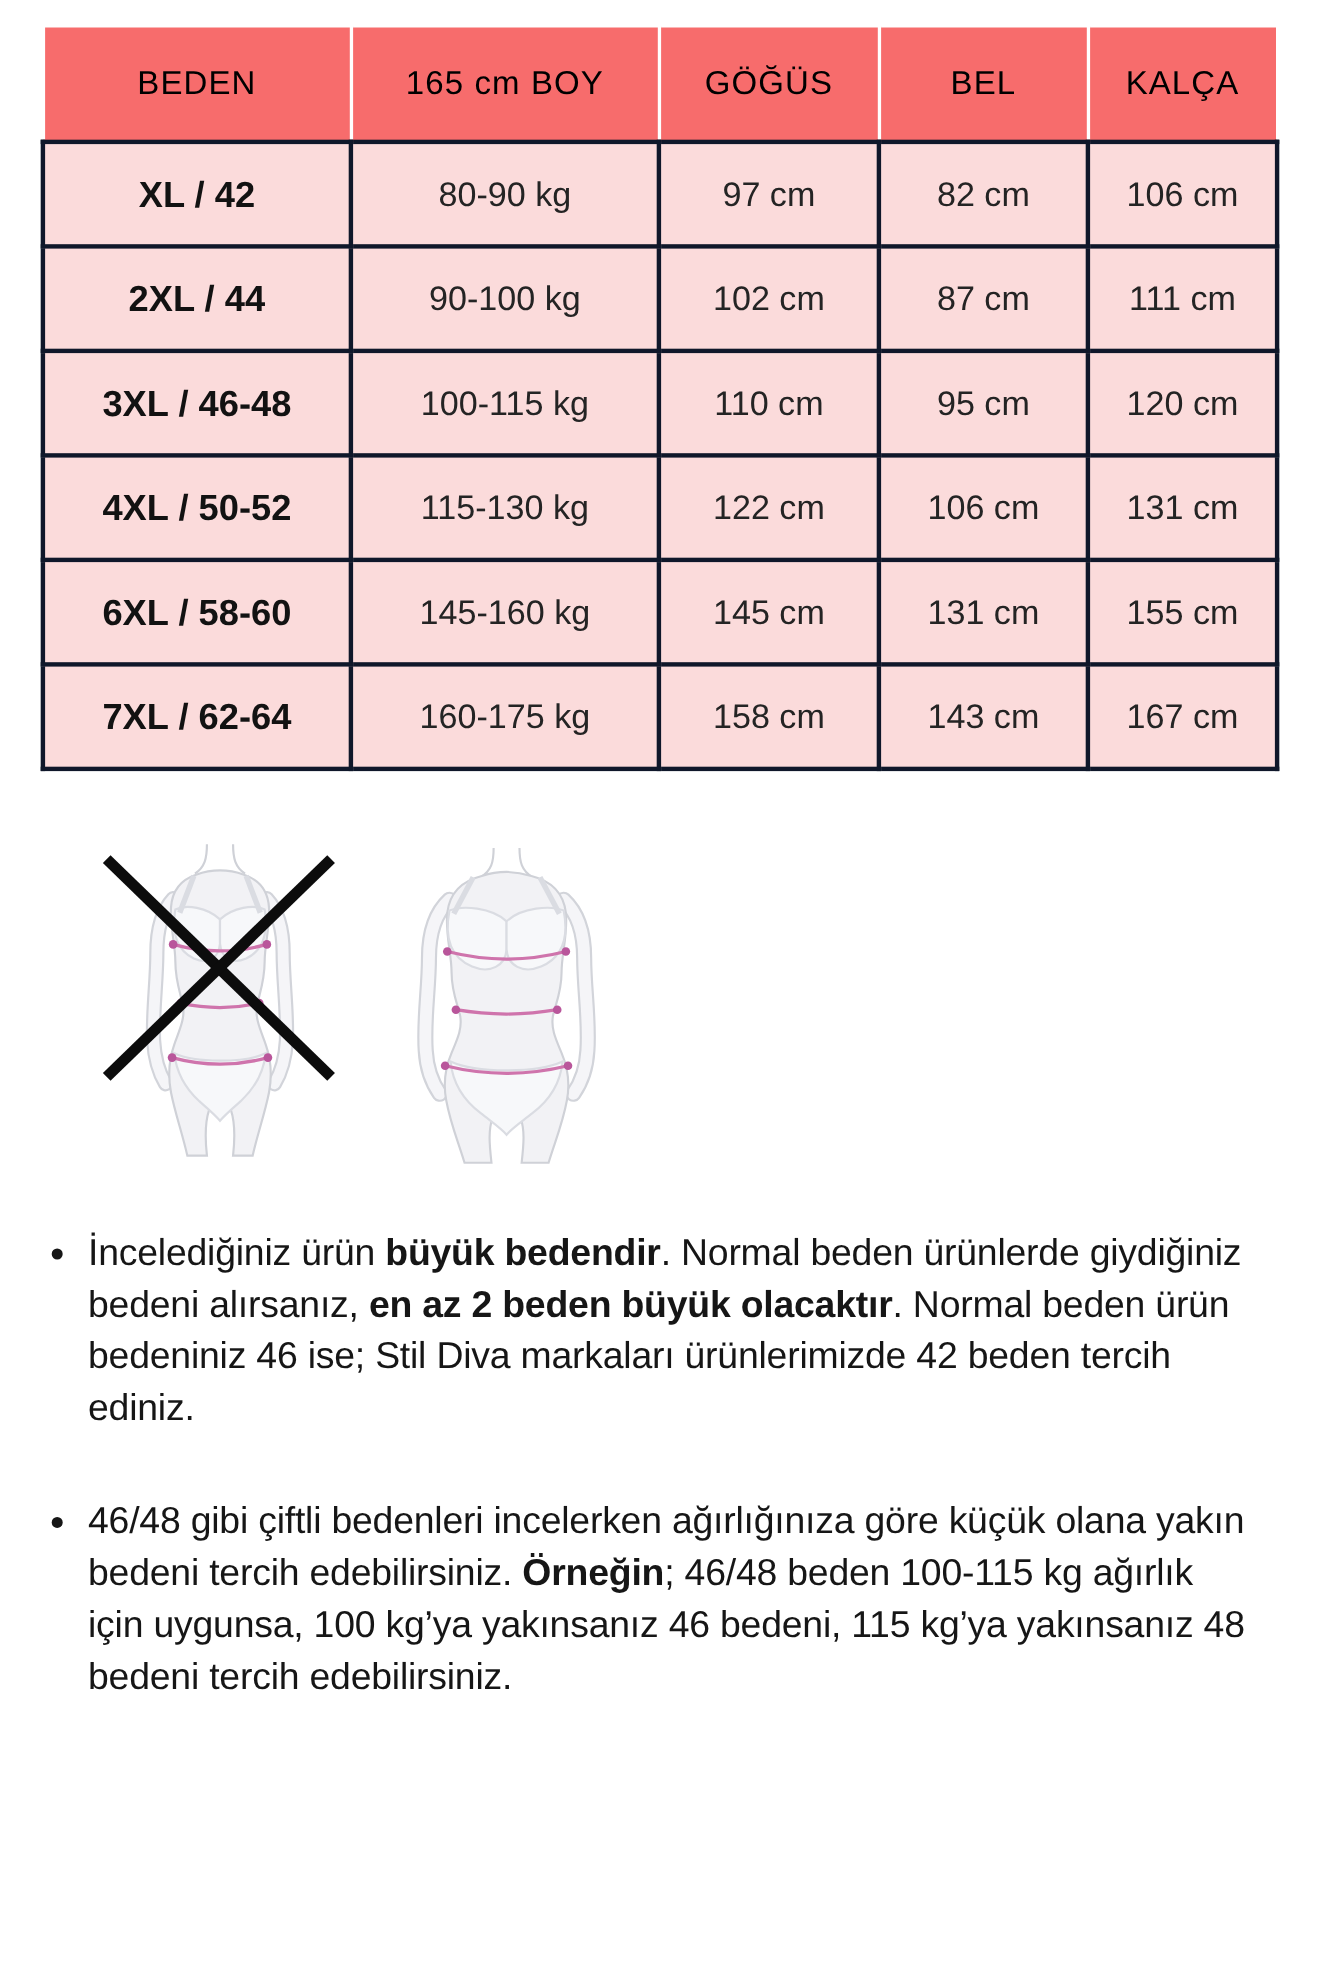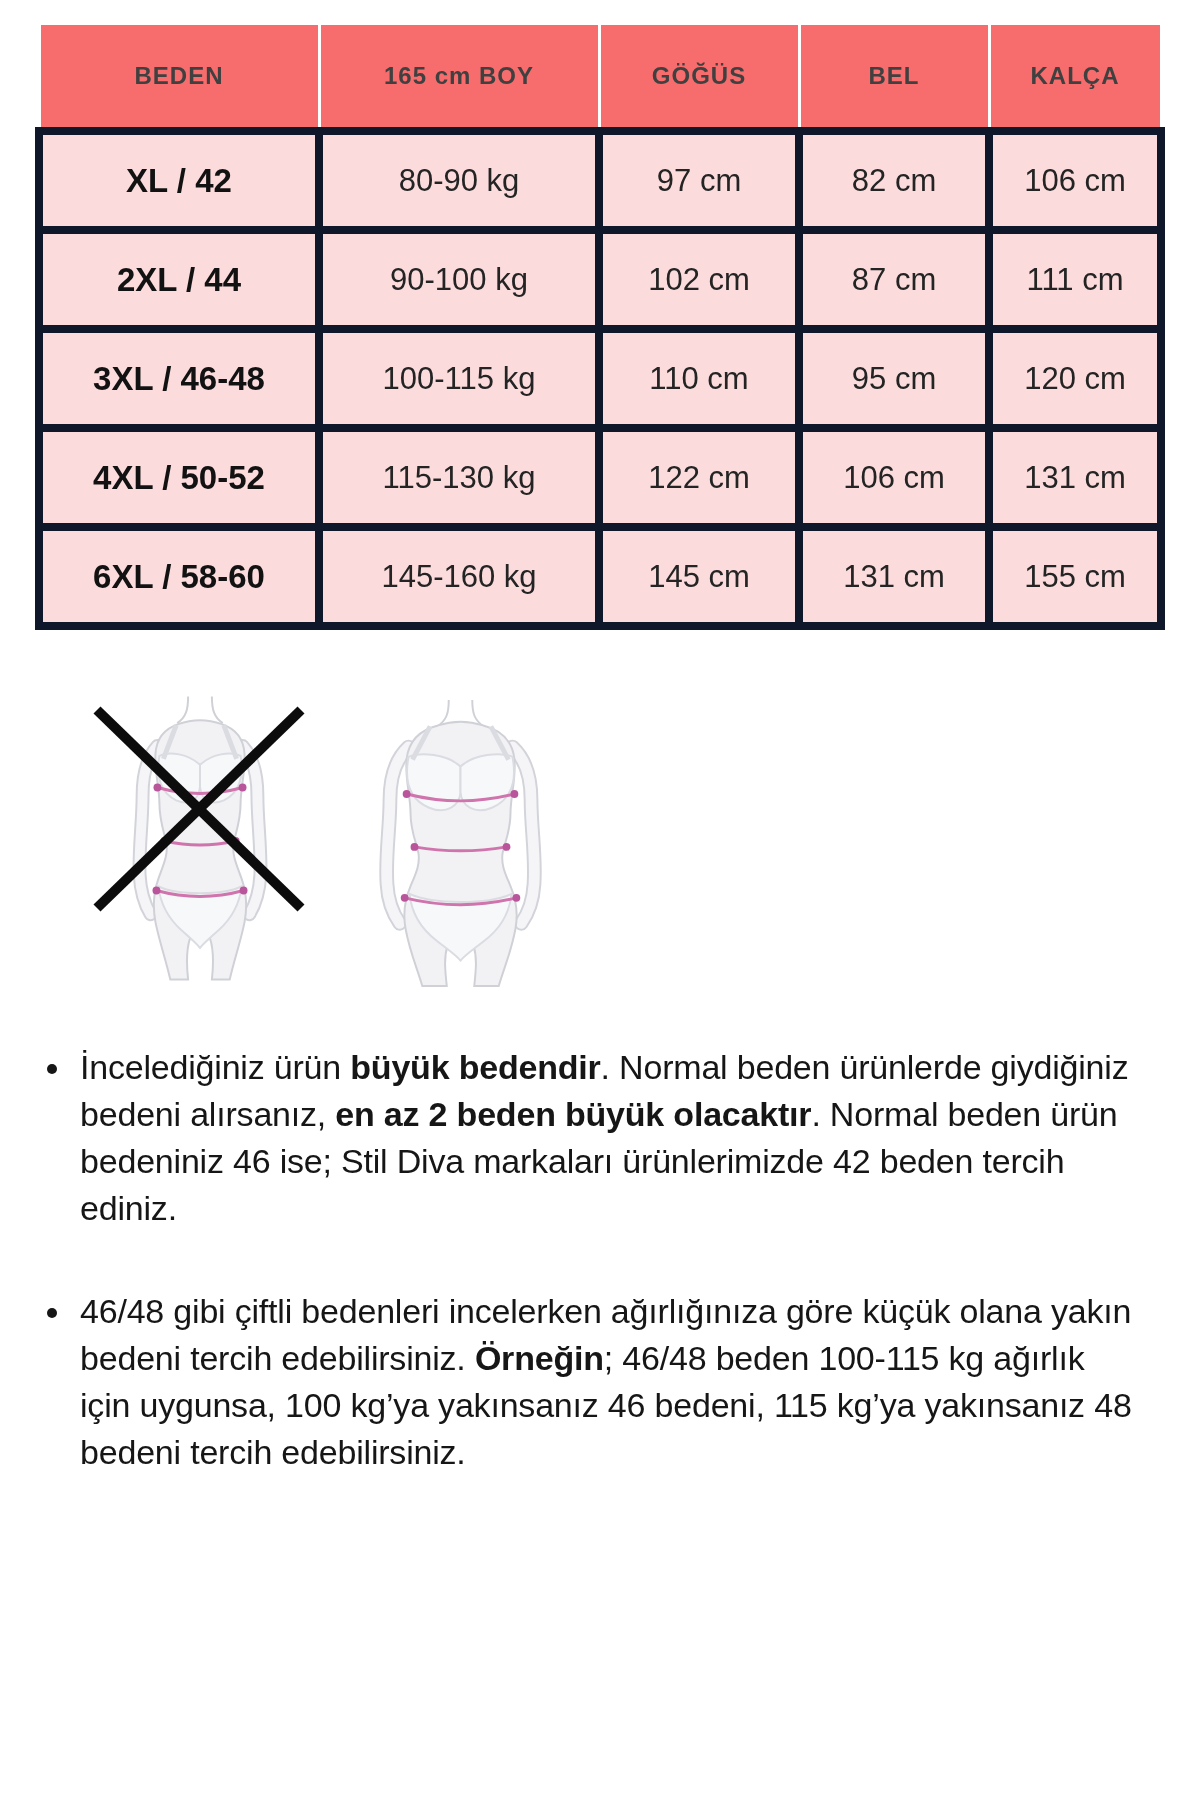--- a/index.html
+++ b/index.html
@@ -14,28 +14,28 @@
     font-size:53px; font-weight:bold; letter-spacing:0.5px;
     color:#ef6a6e;
   }
 
   
   .size-table {
     margin:22px auto 0; width:1122px; table-layout:fixed;
     border-collapse:collapse;
   }
   .size-table th {
-    background:#f76c6c; color:#404040;
-    font-size:24px; font-weight:bold; letter-spacing:1px;
+    background:#f76c6c; color:#000000;
+    font-size:30px; font-weight:normal; letter-spacing:1px;
     height:100px; text-align:center; border:3px solid #ffffff;
   }
   .size-table td {
     background:#fbdbdb; color:#242424;
     font-size:31px; text-align:center; height:89px;
-    border:8px solid #0f172a;
+    border:4px solid #0f172a;
   }
   .size-table td.size-col { font-weight:bold; font-size:33px; color:#121212; }
 
   
   .footnote { margin-top:20px; text-align:center; font-size:33px; color:#1b1b1b; }
 
   
   .model-section { display:flex; align-items:flex-start; margin-top:34px; }
   .model-card {
     box-sizing:border-box; margin-left:58px; width:528px; height:302px;
@@ -118,20 +118,27 @@
         <td>106 cm</td>
         <td>131 cm</td>
       </tr>
       <tr>
         <td class="size-col">6XL / 58-60</td>
         <td>145-160 kg</td>
         <td>145 cm</td>
         <td>131 cm</td>
         <td>155 cm</td>
       </tr>
+      <tr>
+        <td class="size-col">7XL / 62-64</td>
+        <td>160-175 kg</td>
+        <td>158 cm</td>
+        <td>143 cm</td>
+        <td>167 cm</td>
+      </tr>
     </tbody>
   </table>
 
 
   <div class="model-section">
 
     <div class="figures">
 
       <div class="figure-wrap">
         <svg width="196" height="290" viewBox="0 0 198 292">

